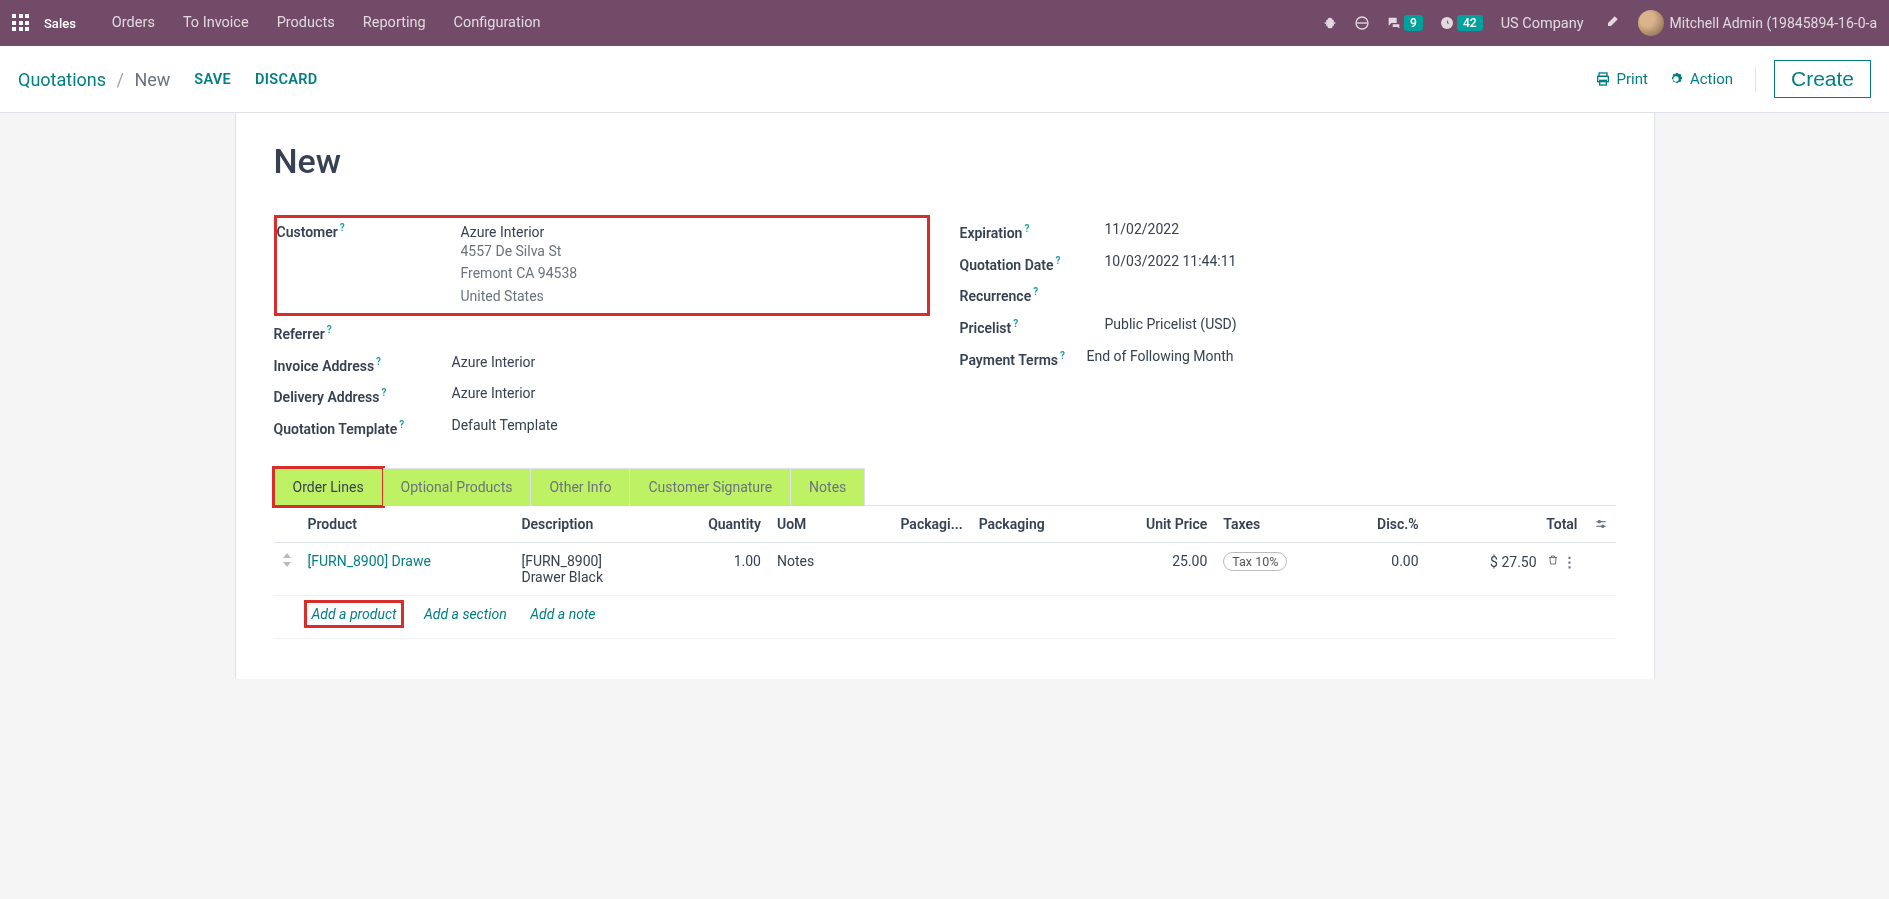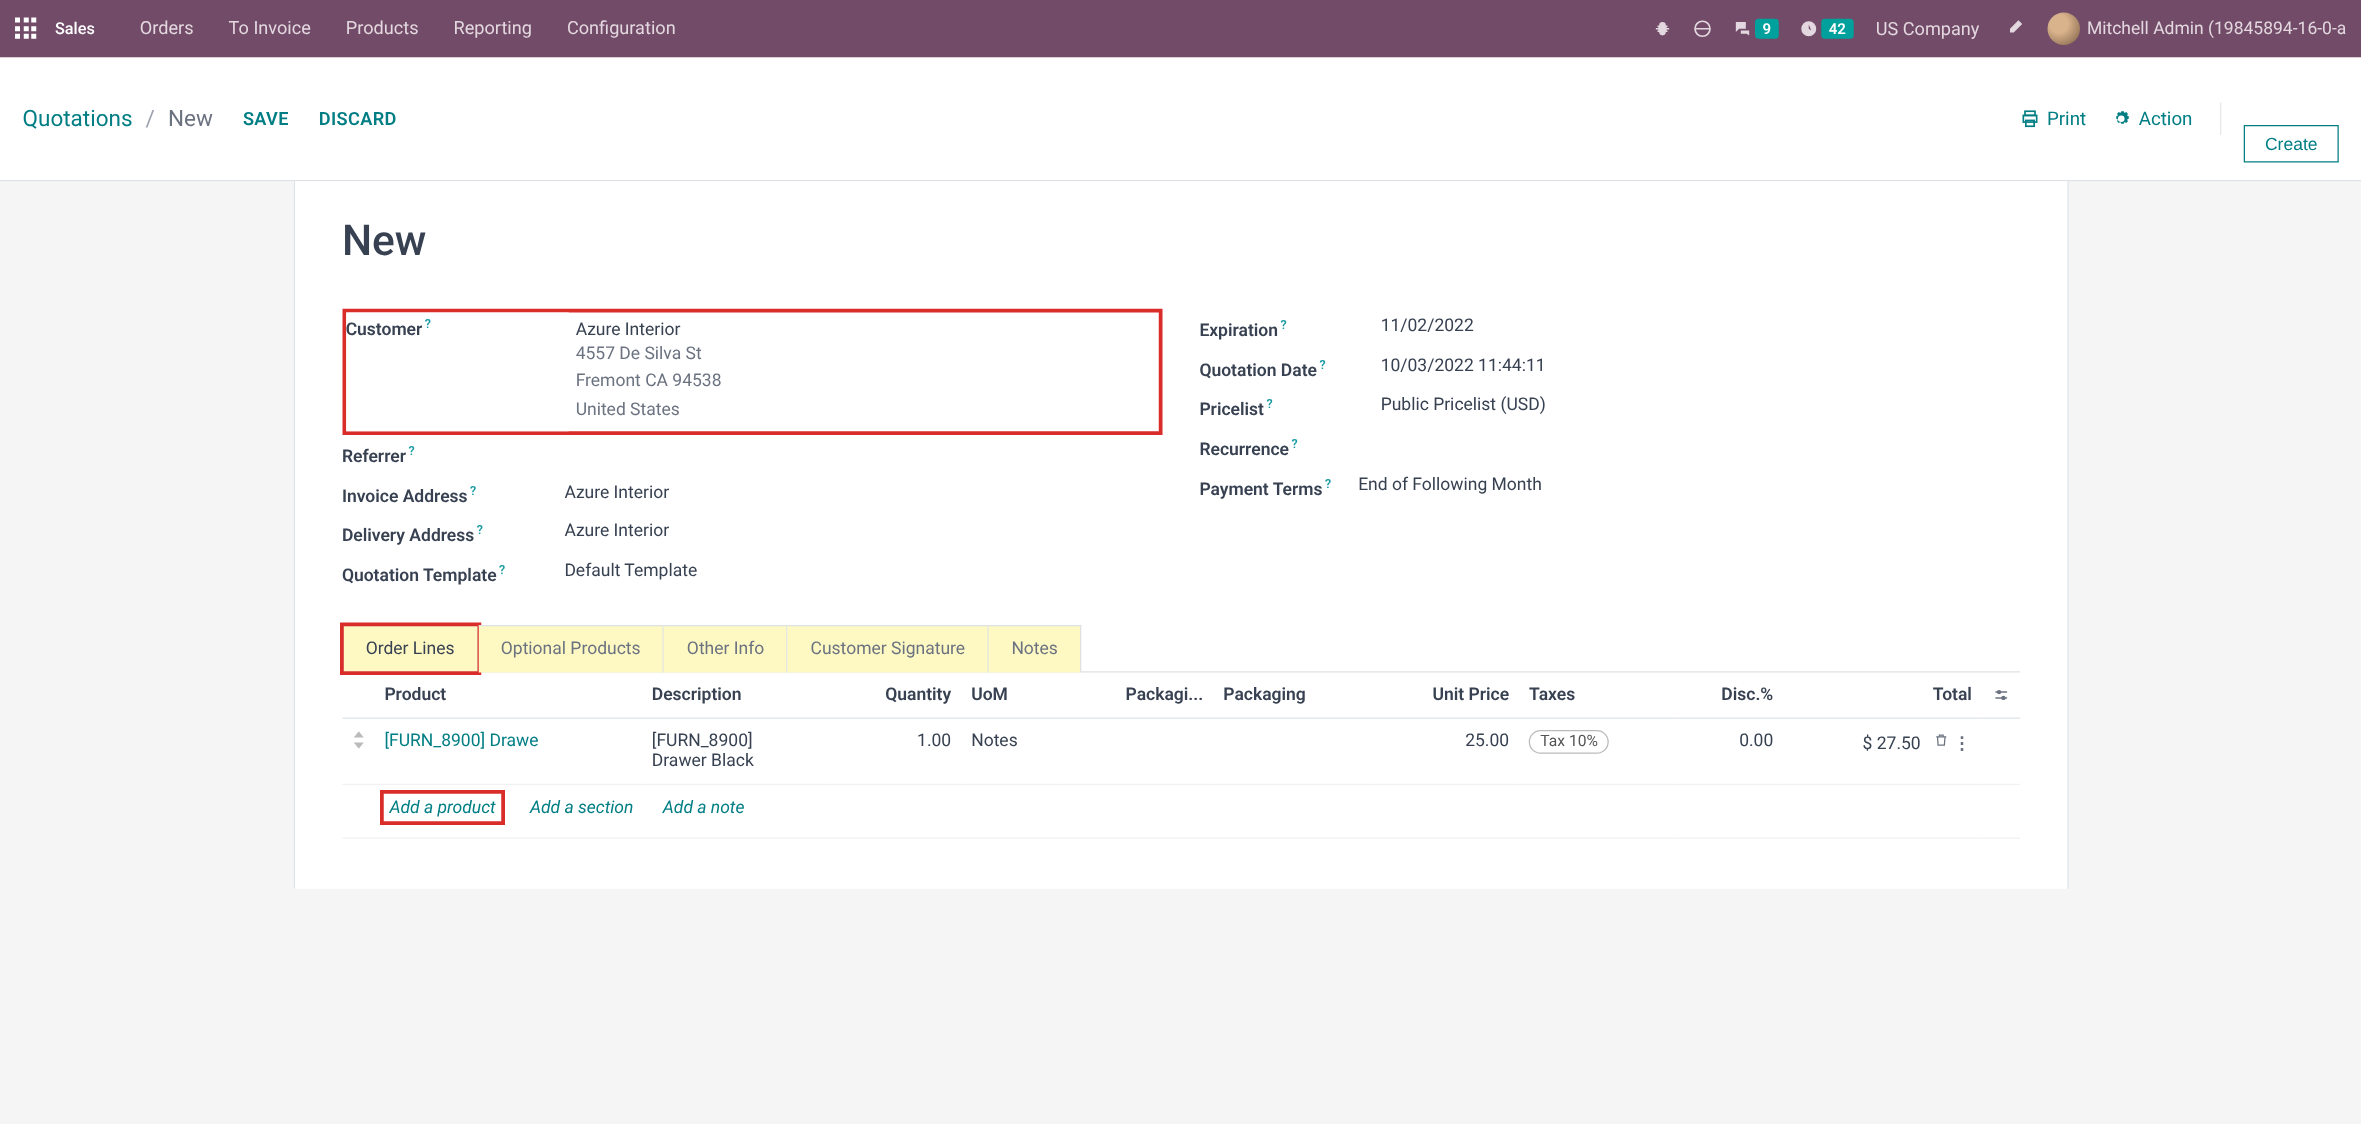--- a/index.html
+++ b/index.html
@@ -21,21 +21,21 @@
   
   .controlbar { background:#fff; border-bottom:1px solid #dee2e6; padding: 14px 18px; display:flex; align-items:center; }
   .breadcrumb { font-size:18px; color:#6b7280; }
   .breadcrumb .bc-link { color:#017e84; cursor:pointer; }
   .breadcrumb .sep { margin: 0 6px; color:#9ca3af; }
   .bc-current { color:#6b7280; }
   .btn-text { color:#017e84; font-weight:600; font-size:14.5px; margin-left:24px; cursor:pointer; letter-spacing:0.3px;}
   .ctrl-spacer { flex:1; }
   .ctrl-action { color:#017e84; font-size:15px; display:flex; align-items:center; gap:6px; margin-left:20px; cursor:pointer; }
   .divider-v { width:1px; height:26px; background:#e5e7eb; margin: 0 18px 0 22px; }
-  .btn-create { border:1px solid #017e84; color:#017e84; background:#fff; padding:6px 16px; font-size:14px; cursor:pointer;margin-top:40px; }
+  .btn-create { border:1px solid #017e84; color:#017e84; background:#fff; padding:6px 16px; font-size:21px; cursor:pointer; }
 
   
   .main-wrap { padding: 0 0 40px 0; }
   .sheet { background:#fff; max-width:1420px; margin: 0 auto; border-left:1px solid #dee2e6; border-right:1px solid #dee2e6; padding: 10px 38px 40px 38px; }
   .page-title { font-size:34px; color:#374151; font-weight:500; margin: 18px 0 34px 0; }
 
   .form-cols { display:flex; gap: 30px; }
   .col { flex:1; }
   .field-row { display:flex; padding: 6px 0; }
   .field-label { width: 178px; font-weight:600; color:#374151; padding-top:2px; position:relative; }
@@ -43,21 +43,21 @@
   .field-value { color:#374151; }
   .addr-line { color:#6b7280; line-height:1.6; }
 
   .highlight-red { border: 3px solid #d92d2a; }
   .customer-block2 { display:flex; }
   .cust-left { width:178px; background:#fff; font-weight:600; padding:4px 0 0 0;}
   .cust-right { flex:1; padding:6px 0 6px 6px; }
 
   
   .tabs { display:flex; margin-top:24px; border-bottom:1px solid #dee2e6; }
-  .tab { border:1px solid #dee2e6; border-bottom:none; padding:10px 18px; color:#6b7280; background:#fef9c3; cursor:pointer; margin-right:0; position:relative; top:1px; }
+  .tab { border:1px solid #dee2e6; border-bottom:none; padding:10px 18px; color:#6b7280; background:#bef264; cursor:pointer; margin-right:0; position:relative; top:1px; }
   .tab + .tab { border-left:none; }
   .tab.active { color:#374151; border-bottom:1px solid #fff; }
   .tab.hl { outline:3px solid #d92d2a; outline-offset:-1px; }
 
   
   .order-table { width:100%; border-collapse:collapse; }
   .order-table th { text-align:left; font-weight:600; color:#374151; padding:10px 8px; border-bottom:1px solid #dee2e6; }
   .order-table th.r, .order-table td.r { text-align:right; }
   .order-table td { padding:10px 8px; vertical-align:top; border-bottom:1px solid #f1f1f1;}
   .handle { color:#c5c5c5; cursor:grab;}
@@ -199,26 +199,26 @@
       <div class="col">
         <div class="field-row">
           <div class="field-label" style="width:145px"><span>Expiration</span><span class="help-q">?</span></div>
           <div class="field-value">11/02/2022</div>
         </div>
         <div class="field-row">
           <div class="field-label" style="width:145px"><span>Quotation Date</span><span class="help-q">?</span></div>
           <div class="field-value">10/03/2022 11:44:11</div>
         </div>
         <div class="field-row">
+          <div class="field-label" style="width:145px"><span>Recurrence</span><span class="help-q">?</span></div>
+          <div class="field-value"></div>
+        </div>
+        <div class="field-row">
           <div class="field-label" style="width:145px"><span>Pricelist</span><span class="help-q">?</span></div>
           <div class="field-value">Public Pricelist (USD)</div>
-        </div>
-        <div class="field-row">
-          <div class="field-label" style="width:145px"><span>Recurrence</span><span class="help-q">?</span></div>
-          <div class="field-value"></div>
         </div>
         <div class="field-row">
           <div class="field-label" style="width:127px"><span>Payment Terms</span><span class="help-q">?</span></div>
           <div class="field-value">End of Following Month</div>
         </div>
       </div>
     </div>
 
     <div class="tabs">
       <div class="tab active hl">Order Lines</div>

